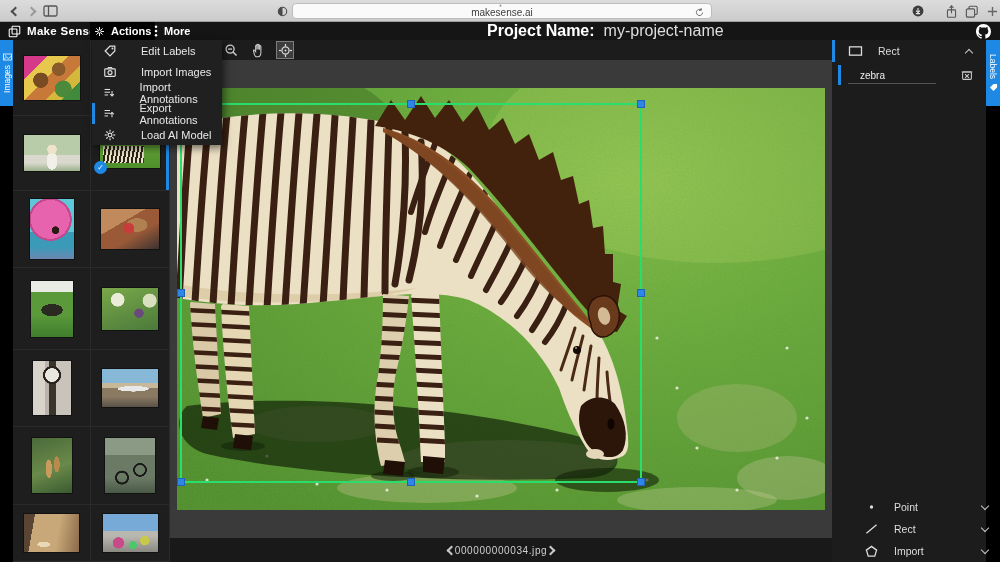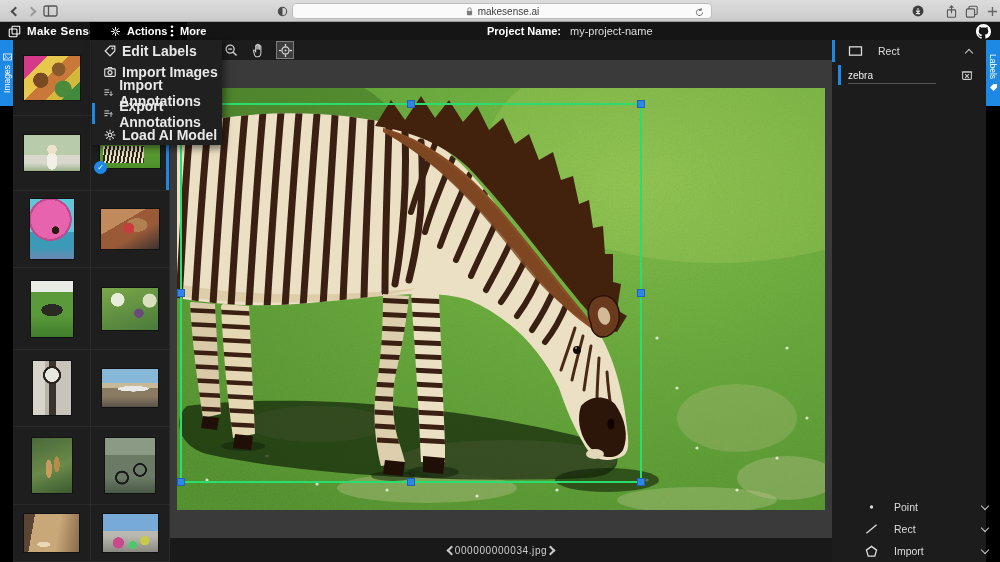--- a/index.html
+++ b/index.html
@@ -7,29 +7,29 @@
   *{box-sizing:border-box;}
   
   .browser{position:absolute;left:0;top:0;width:1000px;height:22px;
     background:linear-gradient(#dcdcdc,#cbcbcb);border-bottom:1px solid #9f9f9f;}
   .b-ico{position:absolute;top:0;height:22px;display:flex;align-items:center;justify-content:center;color:#5a5a5a;}
   .chev{width:7px;height:7px;border-left:2px solid #4c4c4c;border-bottom:2px solid #4c4c4c;}
   .chev.l{transform:rotate(45deg);}
   .chev.r{transform:rotate(-135deg);border-color:#9a9a9a;}
   .urlbar{position:absolute;left:292px;top:3px;width:420px;height:16px;background:#fafafa;
     border:1px solid #bdbdbd;border-radius:4px;display:flex;align-items:center;justify-content:center;
-    font-size:10px;color:#3c3c3c;}
+    font-size:10px;color:#3c3c3c;flex-direction:column;}
   
   .nav{position:absolute;left:0;top:22px;width:1000px;height:18px;background:#151515;color:#fff;}
   .brand{position:absolute;left:8px;top:0;height:18px;display:flex;align-items:center;gap:6px;
     font-size:11.5px;font-weight:bold;letter-spacing:.3px;}
   .navbtn{position:absolute;top:0;height:18px;display:flex;align-items:center;gap:6px;
-    font-size:11px;font-weight:bold;padding:0 20px;cursor:pointer;}
+    font-size:11px;font-weight:bold;padding:0 4px;cursor:pointer;}
   .navbtn.active{background:#000;}
-  .project{position:absolute;left:487px;top:0;height:18px;display:flex;align-items:center;font-size:11px;}
+  .project{position:absolute;left:487px;top:0;height:18px;display:flex;align-items:center;font-size:16px;}
   .project b{font-weight:bold;}
   .project span{margin-left:9px;font-weight:normal;color:#dedede;}
   
   .vtab{position:absolute;top:40px;width:14px;height:66px;background:var(--accent,#1e88e5);
     color:#fff;display:flex;flex-direction:column;align-items:center;justify-content:center;gap:4px;
     font-size:8.5px;cursor:pointer;}
   .vtab .txt{writing-mode:vertical-rl;}
   .vtab.left{left:0;} .vtab.left .txt{transform:rotate(180deg);}
   .vtab.right{left:986px;}
   
@@ -111,29 +111,29 @@
   .efoot .fname{font-size:10px;letter-spacing:.6px;color:#d0d0d0;}
   .navarr{width:7px;height:7px;border-left:2px solid #c8c8c8;border-bottom:2px solid #c8c8c8;cursor:pointer;}
   .navarr.prev{transform:rotate(45deg);} .navarr.next{transform:rotate(-135deg);}
   
   .rpanel{position:absolute;left:832px;top:40px;width:154px;height:522px;background:#1c1c1c;color:#ddd;}
   .sect{position:relative;height:22px;display:flex;align-items:center;padding-left:16px;gap:15px;
     font-size:10.5px;cursor:pointer;}
   .sect .accentbar{position:absolute;left:0;top:0;width:3px;height:100%;background:var(--accent,#1e88e5);}
   .sect .chv{position:absolute;right:14px;width:6px;height:6px;border-left:1.6px solid #c8c8c8;border-bottom:1.6px solid #c8c8c8;}
   .chv.up{transform:rotate(135deg);margin-top:3px;} .chv.down{transform:rotate(-45deg);margin-top:-2px;}
-  .labelrow{position:relative;height:26px;display:flex;align-items:center;padding-left:16px;font-size:10px;color:#eee;}
+  .labelrow{position:relative;height:26px;display:flex;align-items:center;padding-left:28px;font-size:10px;color:#eee;}
   .labelrow .accentbar{position:absolute;left:6px;top:3px;width:3px;height:20px;background:var(--accent,#1e88e5);}
   .labelrow .uline{position:absolute;left:16px;bottom:4px;width:88px;border-bottom:1px solid #555;}
   .rbottom{position:absolute;left:16px;bottom:0;width:100%;text-align:right;}
   
   .menu{position:absolute;left:92px;top:40px;width:130px;background:#202020;z-index:50;
     box-shadow:2px 3px 8px rgba(0,0,0,.55);}
-  .mitem{position:relative;height:21px;display:flex;align-items:center;padding-left:11px;gap:5px;
-    font-size:14px;color:#e8e8e8;cursor:pointer;font-weight:bold;}
+  .mitem{position:relative;height:21px;display:flex;align-items:center;padding-left:11px;gap:24px;
+    font-size:11px;color:#e8e8e8;cursor:pointer;}
   .mitem.active{box-shadow:inset 3px 0 0 var(--accent,#1e88e5);}
   svg{display:block;}
 </style>
 </head>
 <body>
 
 <div class="browser">
   <div class="b-ico" style="left:8px;width:14px;">
       <span class="chev l"></span>
     </div>

